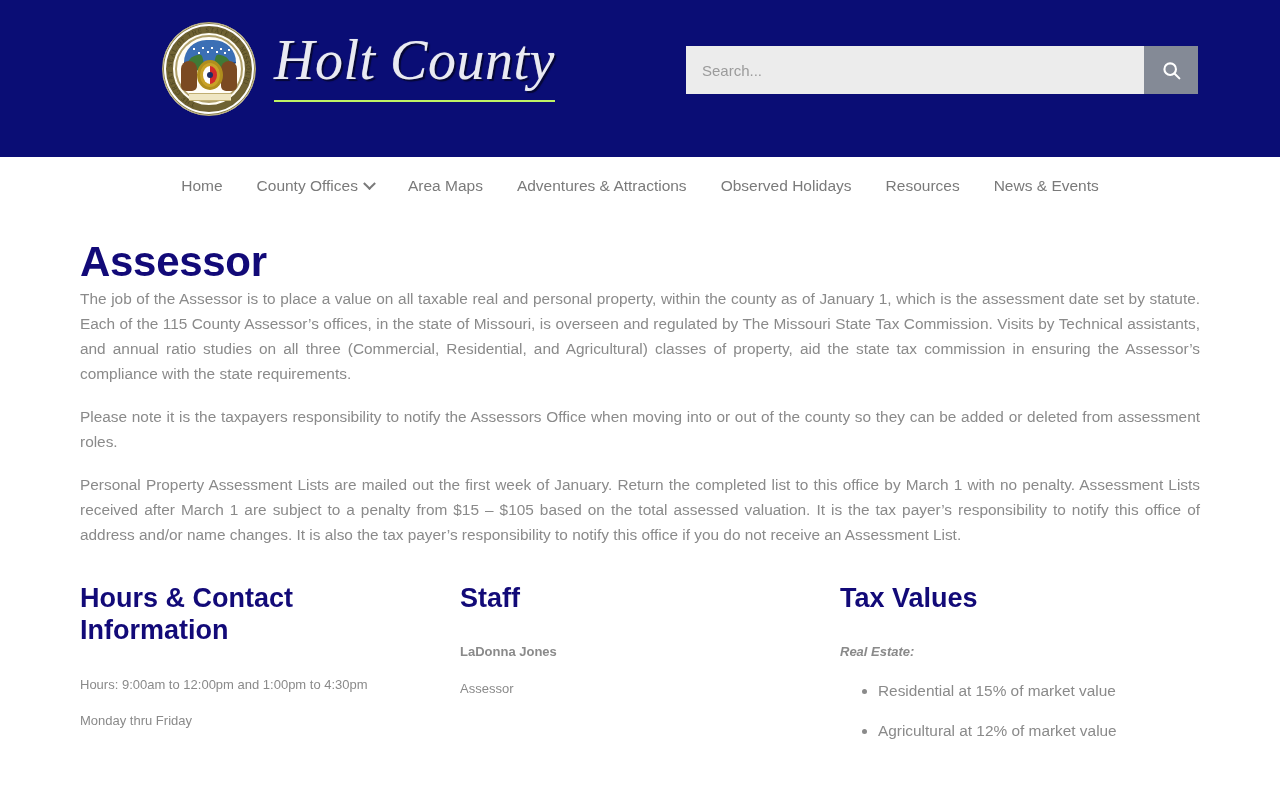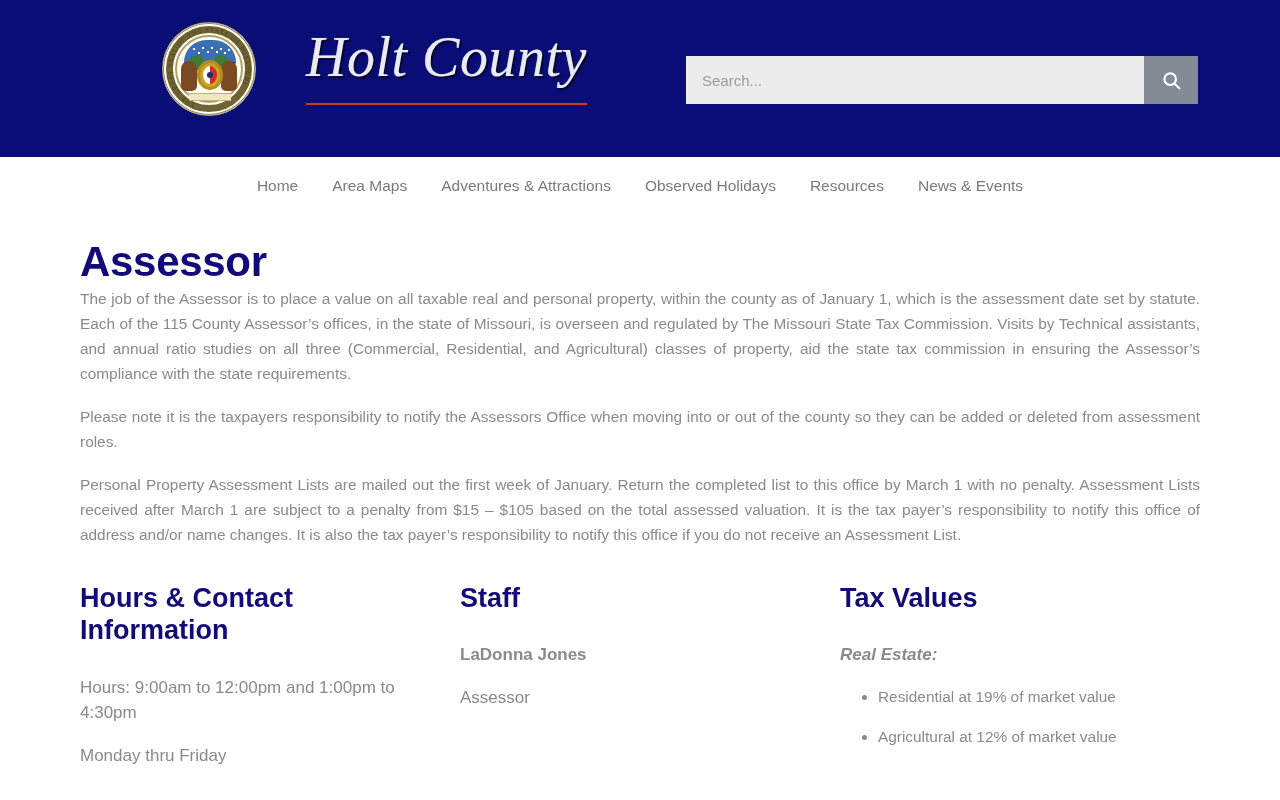--- a/index.html
+++ b/index.html
@@ -129,31 +129,30 @@
   .seal-svg { position: absolute; inset: 0; }
 
   .wordmark {
     font-family: "Liberation Serif", serif;
     font-style: italic;
     font-size: 56px;
     line-height: 1;
     color: #e9eaf2;
     text-shadow: 2px 2px 1px rgba(0,0,0,0.55), 0 0 1px rgba(255,255,255,0.4);
     letter-spacing: 0.5px;
-    padding-bottom: 18px;
-    border-bottom: 2px solid #c2410c;
+    padding-bottom: 12px;
+    border-bottom: 2px solid #bef264;
     position: relative;
     top: -2px;
-    margin-left: 32px;
   }
 
   .search-wrap {
     position: absolute;
     left: 650px;
-    top: 56px;
+    top: 46px;
     width: 548px;
     height: 48px;
     display: flex;
     padding-left: 36px;
   }
   .search-input {
     flex: 1 1 auto;
     height: 48px;
     border: none;
     outline: none;
@@ -244,21 +243,21 @@
   .col:nth-child(3) { flex: 1 1 auto; }
   .col-title {
     margin: 0 0 28px 0;
     font-size: 27px;
     font-weight: bold;
     color: #120a78;
     line-height: 1.2;
   }
   .col p {
     margin: 0 0 17px 0;
-    font-size: 17px;
+    font-size: 13px;
     line-height: 1.5;
     color: #8a8a8a;
   }
   .name {
     font-weight: bold;
     color: #7d7d7d;
   }
   .cat-label {
     font-weight: bold;
     font-style: italic;
@@ -319,20 +318,24 @@
 
   </div>
 </header>
 
 <nav class="main-nav">
   <ul class="nav-list">
     <li class="nav-item">
       <span>Home</span>
     </li>
     <li class="nav-item">
+      <span>County Offices</span>
+      <span class="caret"></span>
+    </li>
+    <li class="nav-item">
       <span>Area Maps</span>
     </li>
     <li class="nav-item">
       <span>Adventures &amp; Attractions</span>
     </li>
     <li class="nav-item">
       <span>Observed Holidays</span>
     </li>
     <li class="nav-item">
       <span>Resources</span>
@@ -370,21 +373,21 @@
         
         
       </p>
 
     </div>
 
     <div class="col">
       <h2 class="col-title">Tax Values</h2>
       <p class="cat-label">Real Estate:</p>
       <ul class="val-list">
-        <li>Residential at 19% of market value</li>
+        <li>Residential at 15% of market value</li>
         <li>Agricultural at 12% of market value</li>
 
       </ul>
 
     </div>
 
   </section>
 </main>
 
 </body></html>

